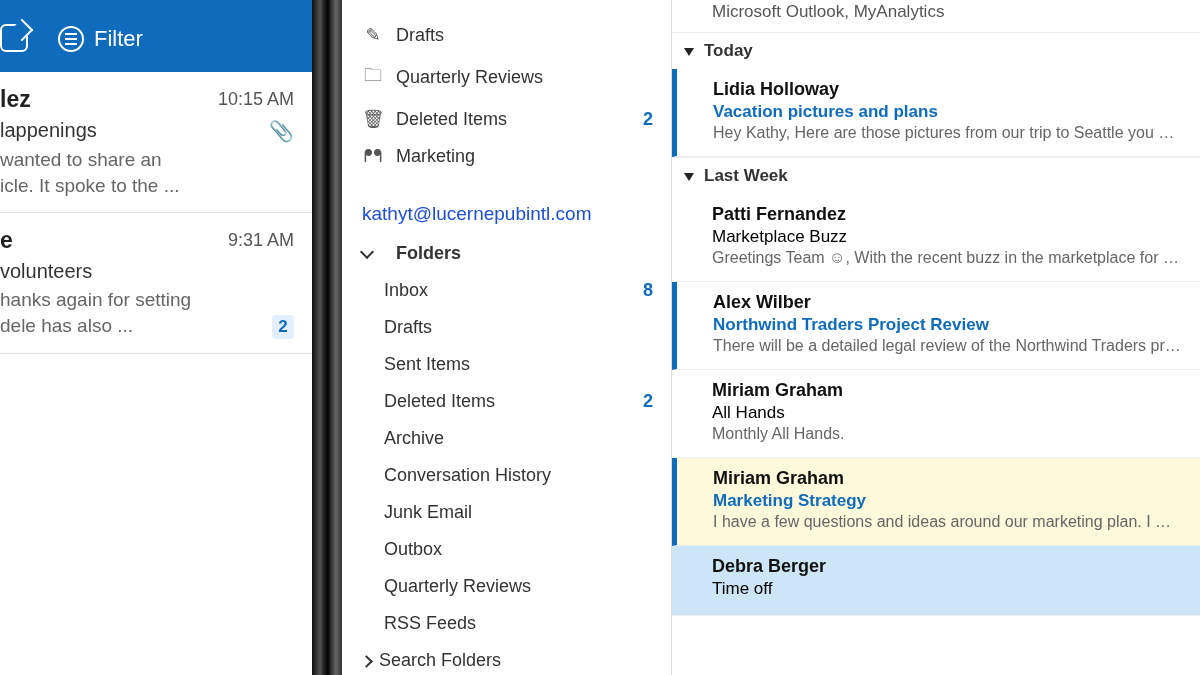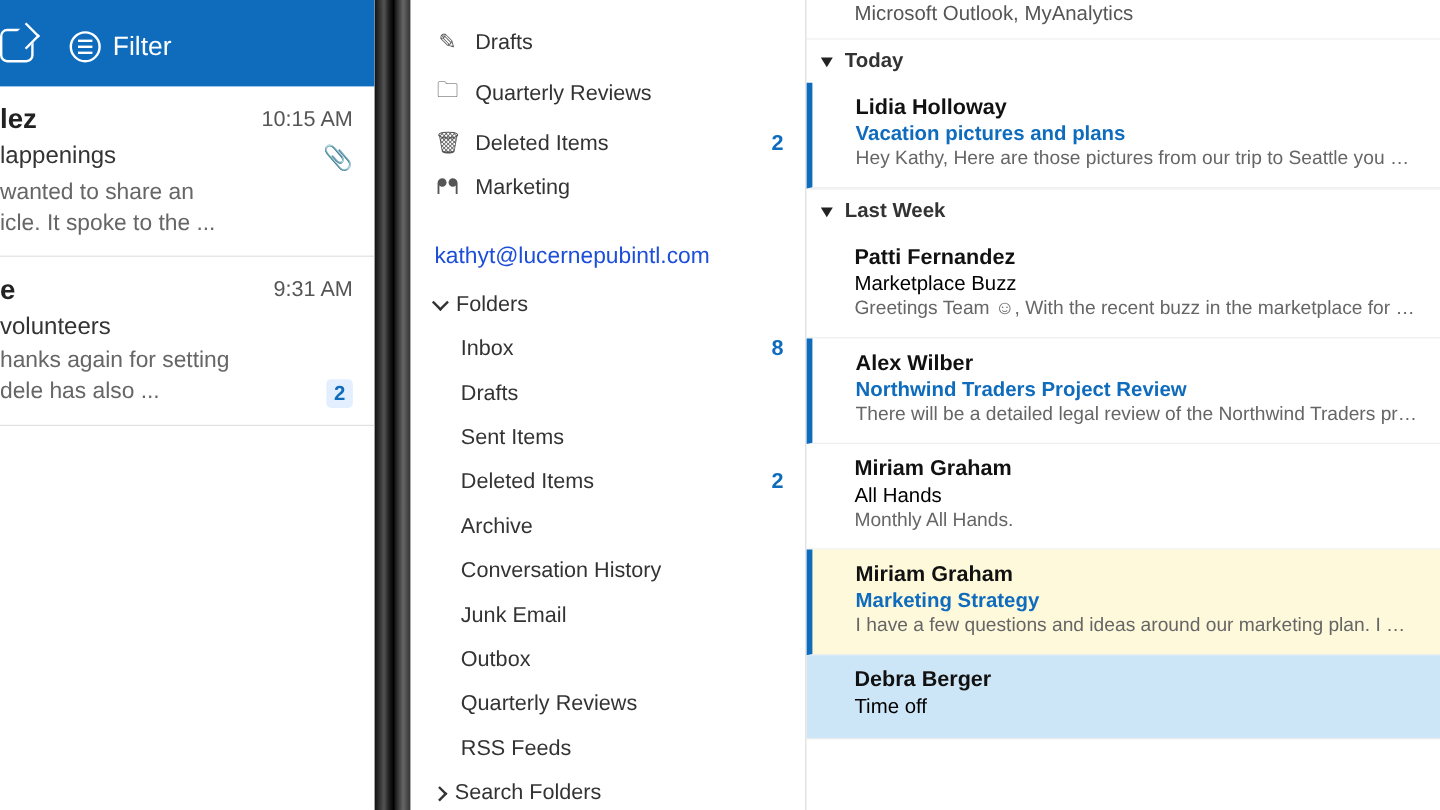--- a/index.html
+++ b/index.html
@@ -70,21 +70,21 @@
     width: 330px; padding: 16px 10px 0 20px;
     border-right: 1px solid #ddd;
     margin-left: 30px;
     font-size: 18px; color: #333;
     overflow:hidden;
   }
   .fav-item { display:flex; align-items:center; gap:12px; padding:8px 0; }
   .fav-ico { color:#555; width:22px; text-align:center; font-size:18px;}
   .fav-count { margin-left:auto; color:#0f6cbd; font-weight:700; padding-right:8px;}
   .acct { margin-top:28px; font-size:19px; color:#1d4ed8;}
-  .folders-hdr { margin-top:18px; font-weight:400; font-size:18px; display:flex;align-items:flex-start;gap:8px;}
+  .folders-hdr { margin-top:18px; font-weight:700; font-size:18px; display:flex;align-items:flex-start;gap:24px;}
   .chev::before{content:""; display:inline-block; width:8px;height:8px;border-right:2px solid #333;border-bottom:2px solid #333; transform:rotate(45deg); margin-bottom:2px;}
   .folder-list{margin-top:8px;}
   .folder-li{display:flex;padding:8px 0 8px 22px;}
   .folder-ct{margin-left:auto;color:#0f6cbd;font-weight:700;padding-right:8px;}
   .search-folders{display:flex;align-items:center;gap:8px;padding:8px 0;}
   .chev-r::before{content:""; display:inline-block;width:7px;height:7px;border-right:2px solid #333;border-bottom:2px solid #333;transform:rotate(-45deg);}
   
   .msg-pane{flex:1; overflow:hidden; font-size:17px;}
   .top-cut{color:#555;padding:2px 0 10px 40px;font-size:17px;}
   .grp-hdr{display:flex;align-items:center;gap:6px;font-weight:700;color:#333;padding:8px 0 8px 12px;border-top:1px solid #eee;}

